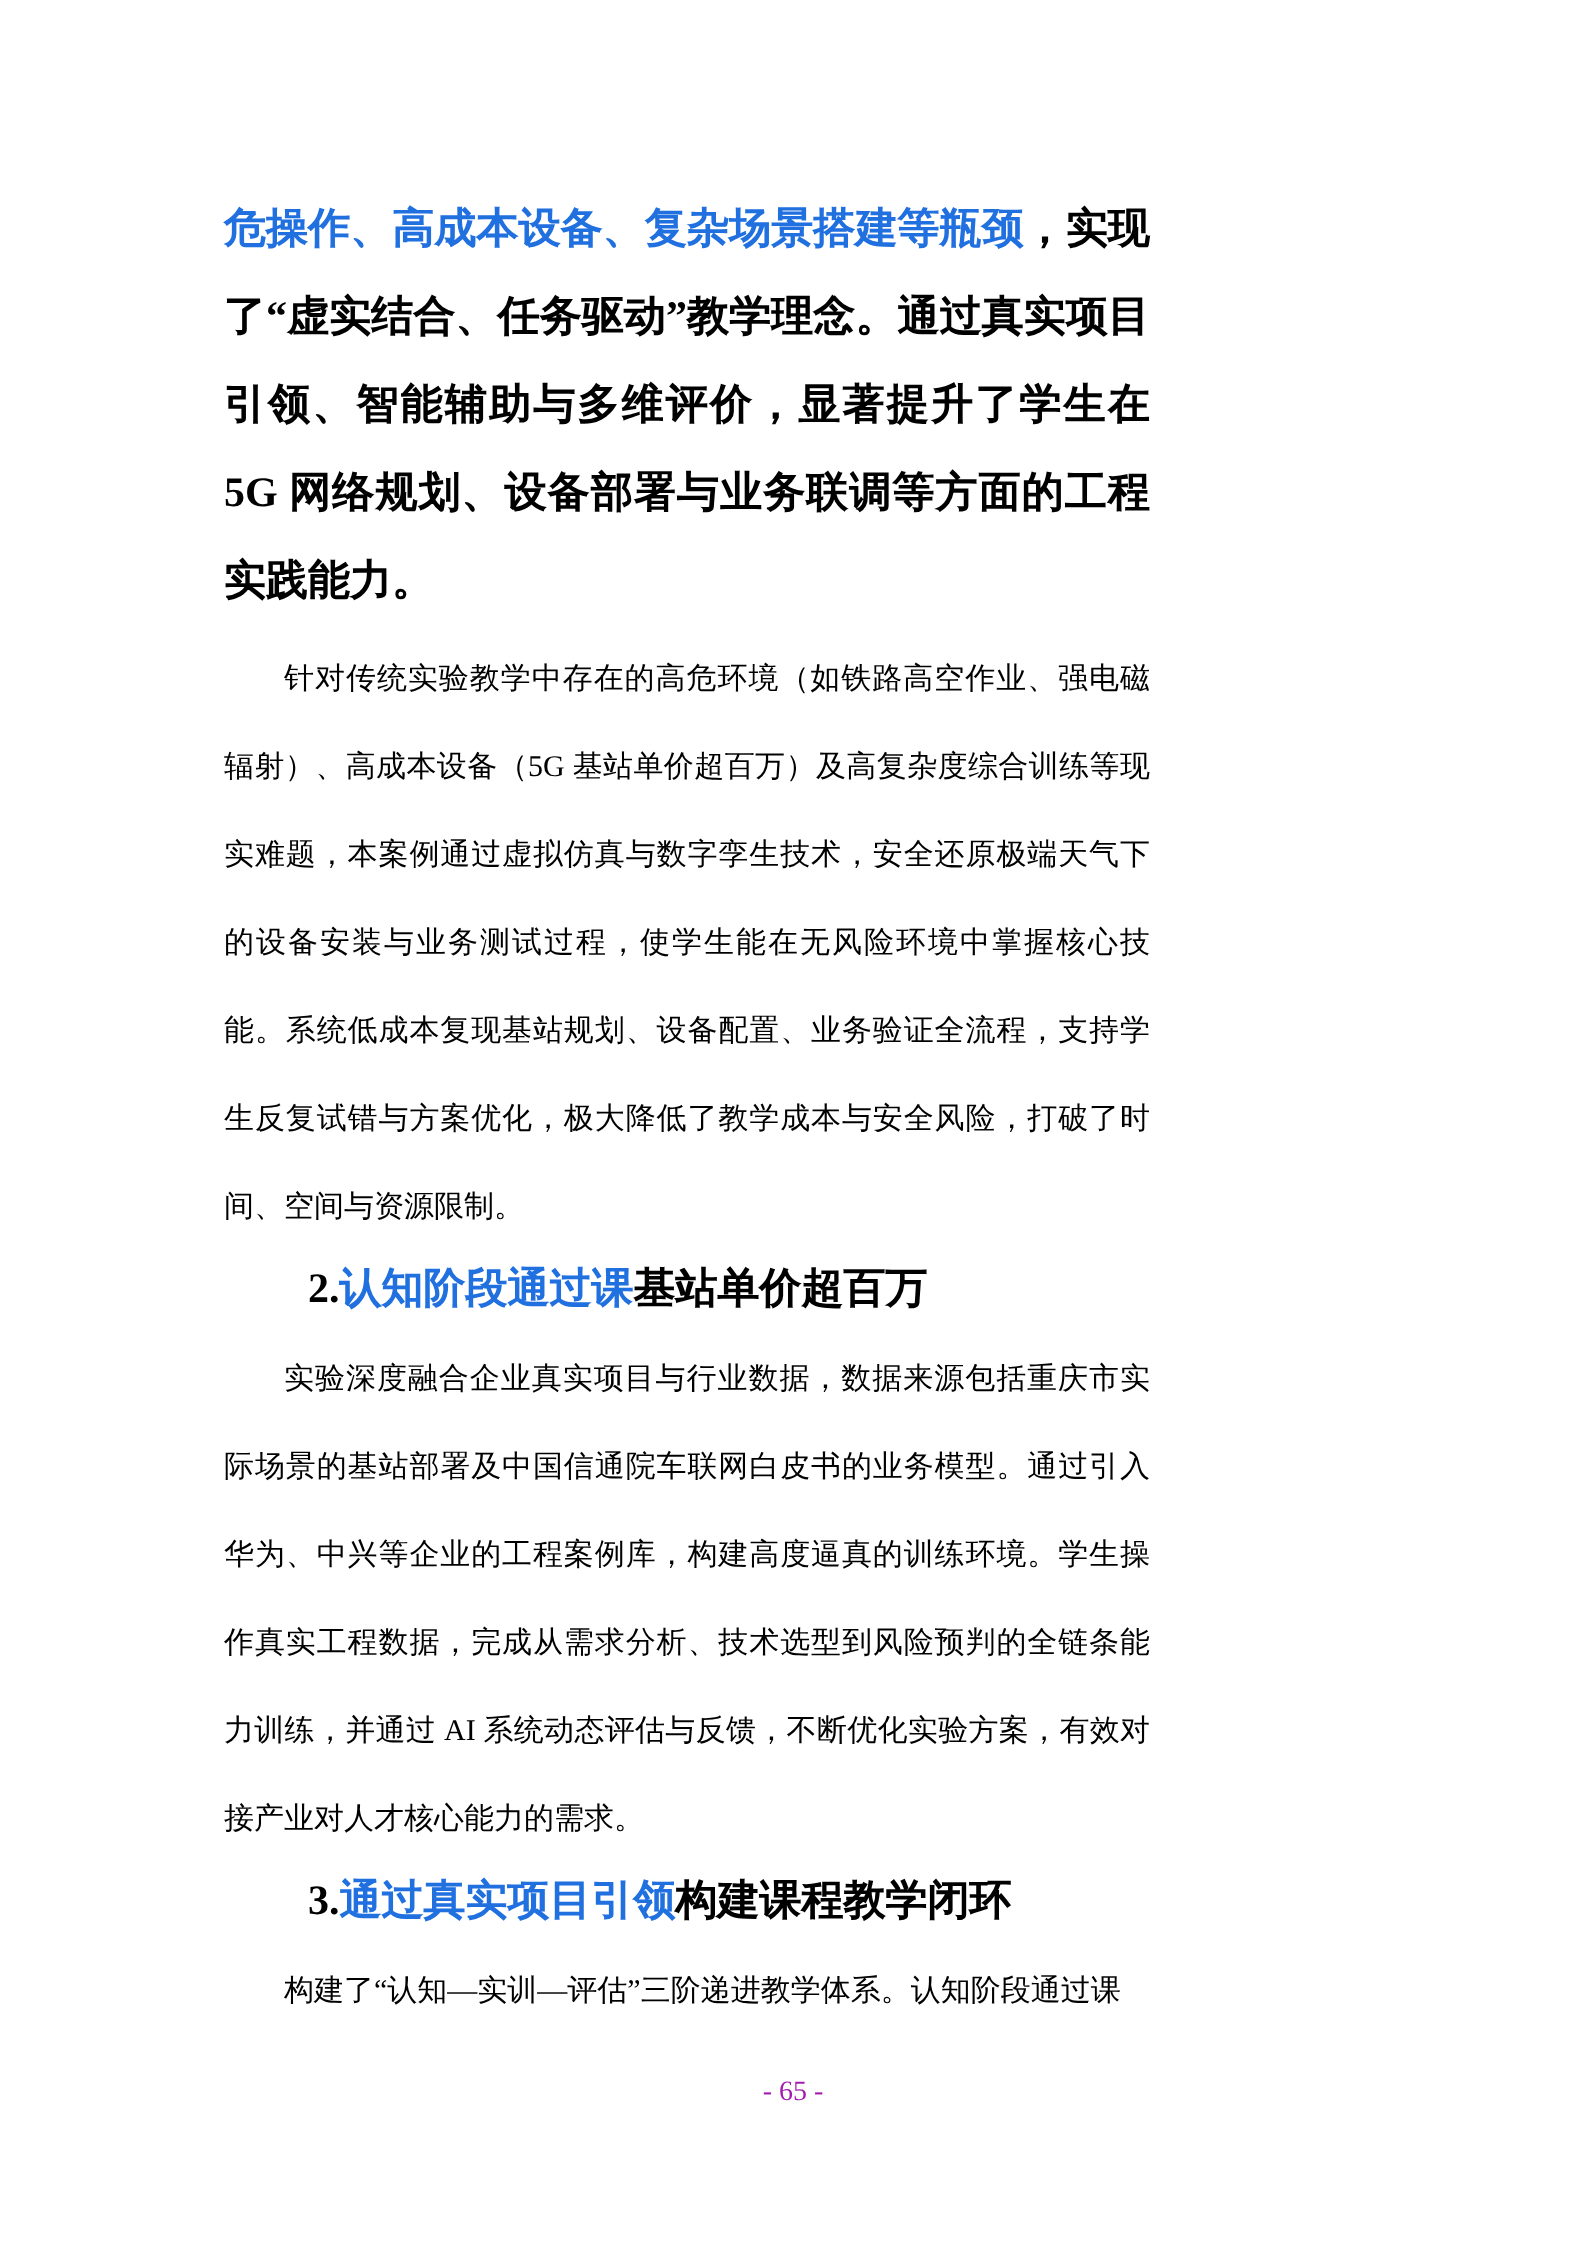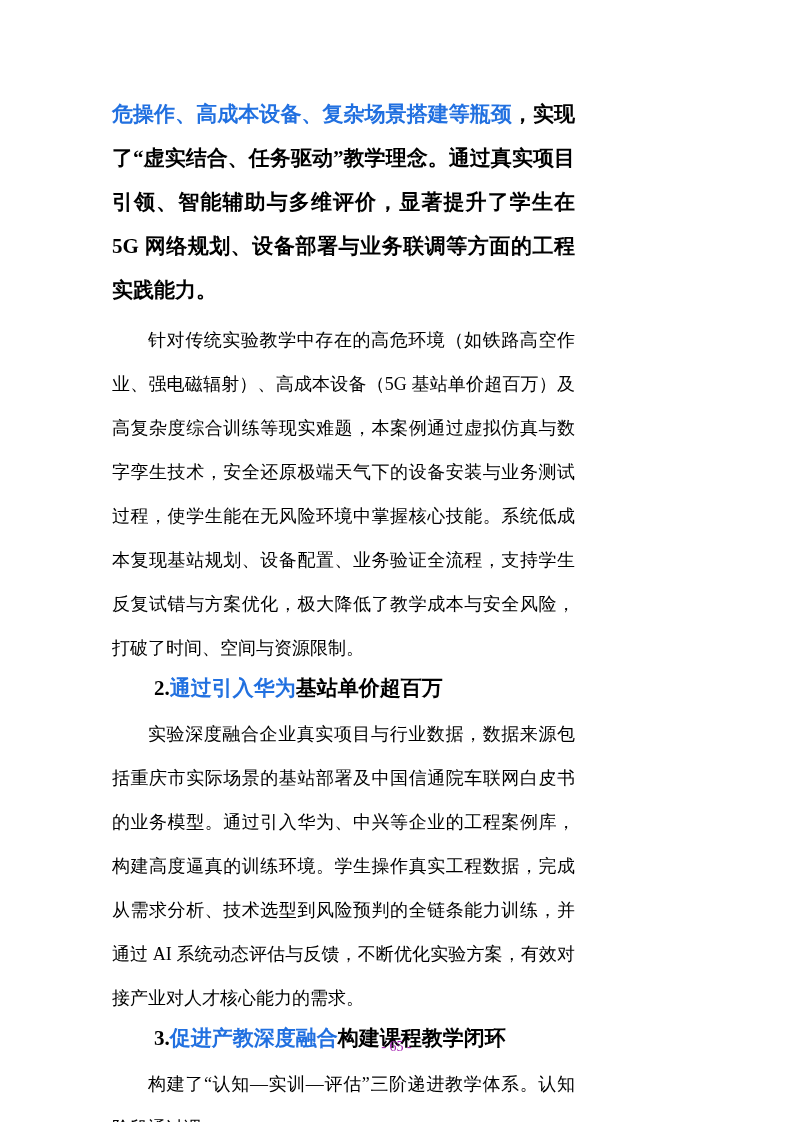--- a/index.html
+++ b/index.html
@@ -38,21 +38,21 @@
   }
   .sub-heading {
     margin: 0;
     font-size: 21px;
     line-height: 36px;
     font-weight: bold;
     text-indent: 2em;
   }
   .body-para {
     margin: 6px 0 0 0;
-    font-size: 18px;
+    font-size: 15px;
     line-height: 44px;
     font-weight: normal;
     text-align: justify;
     text-justify: inter-ideograph;
     text-indent: 2em;
   }
   .footer {
     position: absolute;
     top: 1038px;
     left: 0;
@@ -70,24 +70,24 @@
 <div class="page">
 
   <p class="intro-para"><span class="blue">危操作、高成本设备、复杂场景搭建等瓶颈</span><span>，实现了“虚实结合、任务驱动”教学理念。通过真实项目引领、智能辅助与多维评价，显著提升了学生在 5G 网络规划、设备部署与业务联调等方面的工程实践能力。</span></p>
 
 
   <div class="subsection">
     <p class="body-para">针对传统实验教学中存在的高危环境（如铁路高空作业、强电磁辐射）、高成本设备（5G 基站单价超百万）及高复杂度综合训练等现实难题，本案例通过虚拟仿真与数字孪生技术，安全还原极端天气下的设备安装与业务测试过程，使学生能在无风险环境中掌握核心技能。系统低成本复现基站规划、设备配置、业务验证全流程，支持学生反复试错与方案优化，极大降低了教学成本与安全风险，打破了时间、空间与资源限制。</p>
   </div>
 
   <div class="subsection">
-    <h3 class="sub-heading"><span>2.</span><span class="blue">通过引入华为</span><span>基站单价超百万</span></h3>
+    <h3 class="sub-heading"><span>2.</span><span class="blue">认知阶段通过课</span><span>基站单价超百万</span></h3>
     <p class="body-para">实验深度融合企业真实项目与行业数据，数据来源包括重庆市实际场景的基站部署及中国信通院车联网白皮书的业务模型。通过引入华为、中兴等企业的工程案例库，构建高度逼真的训练环境。学生操作真实工程数据，完成从需求分析、技术选型到风险预判的全链条能力训练，并通过 AI 系统动态评估与反馈，不断优化实验方案，有效对接产业对人才核心能力的需求。</p>
   </div>
 
   <div class="subsection">
-    <h3 class="sub-heading"><span>3.</span><span class="blue">促进产教深度融合</span><span>构建课程教学闭环</span></h3>
+    <h3 class="sub-heading"><span>3.</span><span class="blue">通过真实项目引领</span><span>构建课程教学闭环</span></h3>
     <p class="body-para">构建了“认知—实训—评估”三阶递进教学体系。认知阶段通过课</p>
   </div>
 
   <div class="footer">- 65 -</div>
 
 </div>
 
 </body></html>

